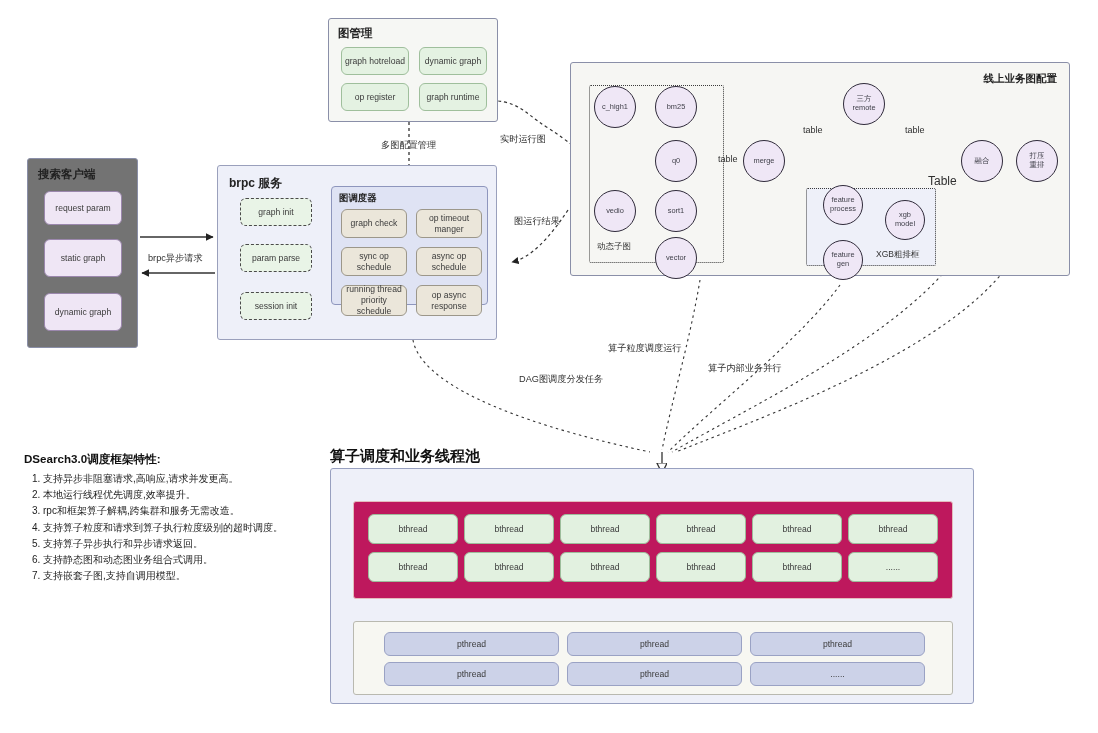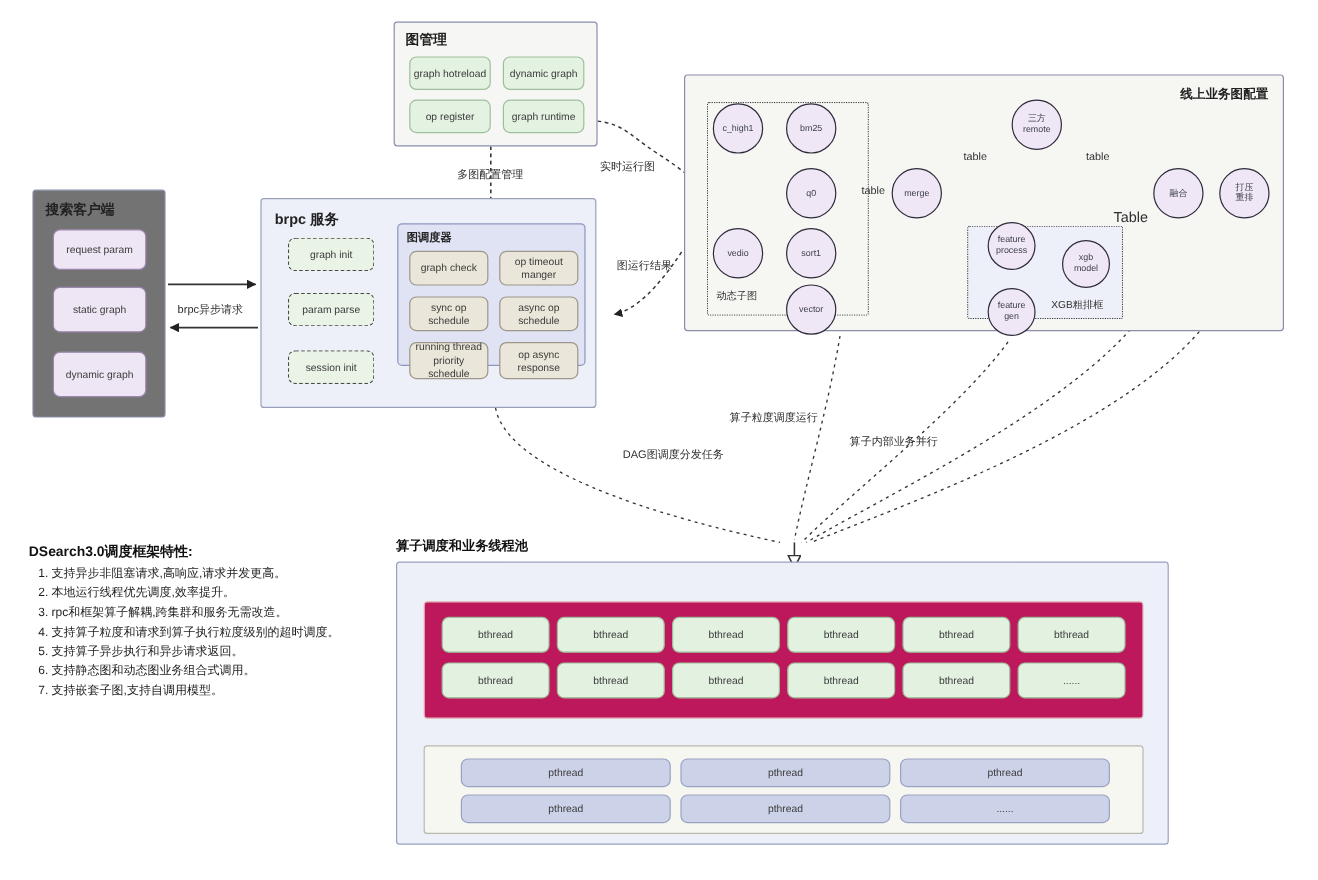--- a/index.html
+++ b/index.html
@@ -101,21 +101,21 @@
   #scheduler { position:absolute; left:113px; top:20px; width:157px; height:119px;
      background:#dfe3f4; border:1.3px solid #8e96bd; border-radius:4px; }
   #scheduler .panel-title { position:absolute; left:7px; top:5px; font-size:9.4px; }
 
   #online { left:570px; top:62px; width:500px; height:214px; background:#f6f6f3; border-color:#8a8fa8;}
   #online .panel-title { position:absolute; right:12px; top:9px; font-size:10.5px; }
 
   #threadpool { left:330px; top:468px; width:644px; height:236px; background:#eef0f9; border-color:#98a0c0; }
   #threadpool .tp-title { position:absolute; left:0; right:0; top:10px; text-align:center;
       font-weight:bold; font-size:11px; color:#1c1c1c; }
-  #tp-outer-label { position:absolute; left:330px; top:447px; font-weight:bold; font-size:11px; color:#111; }
+  #tp-outer-label { position:absolute; left:330px; top:447px; font-weight:bold; font-size:15px; color:#111; }
 
   #bthread-area { position:absolute; left:22px; top:32px; width:600px; height:98px;
       background:#be185d; border:1px solid #e3bdbd; border-radius:3px; }
   #pthread-area { position:absolute; left:22px; top:152px; width:600px; height:74px;
       background:#f7f7f2; border:1px solid #b9b9b0; border-radius:3px; }
 </style>
 </head>
 <body>
 
 <div id="canvas">

